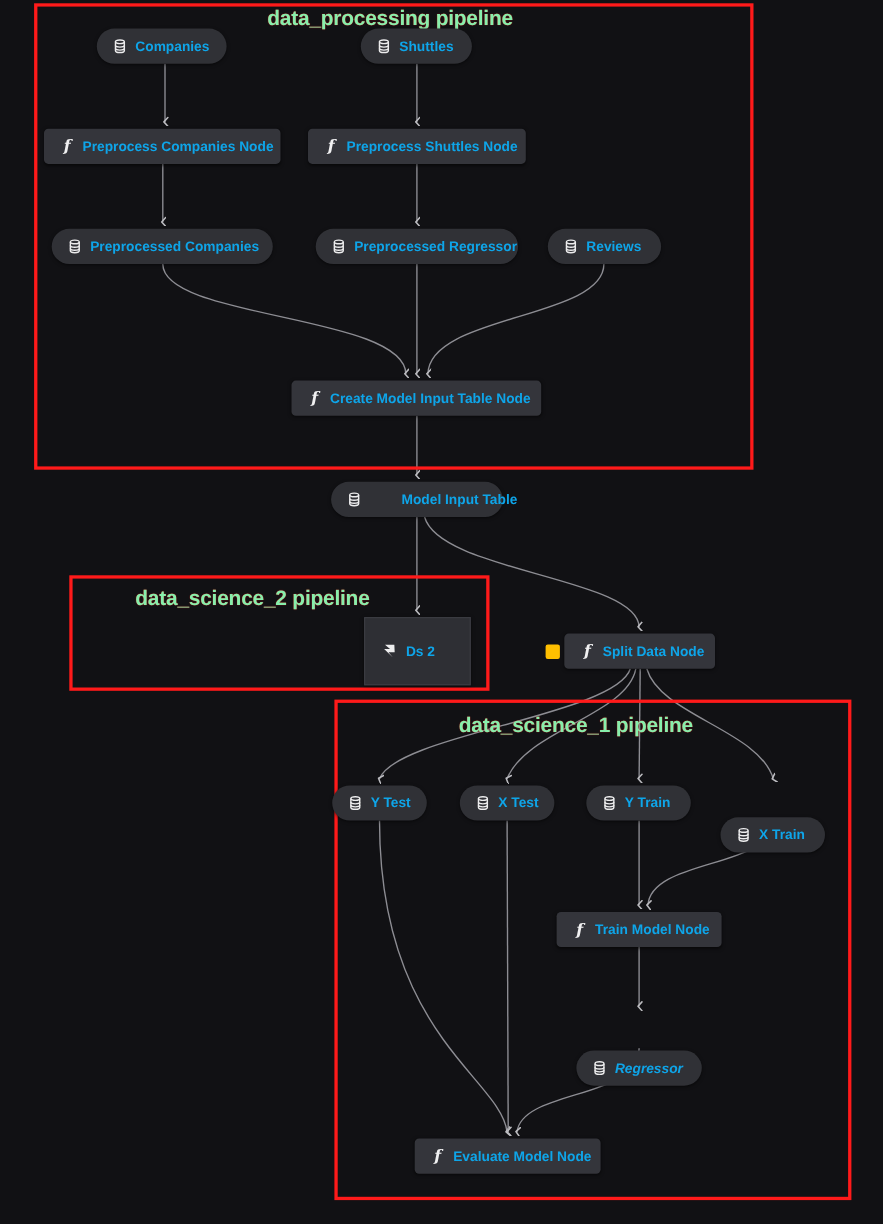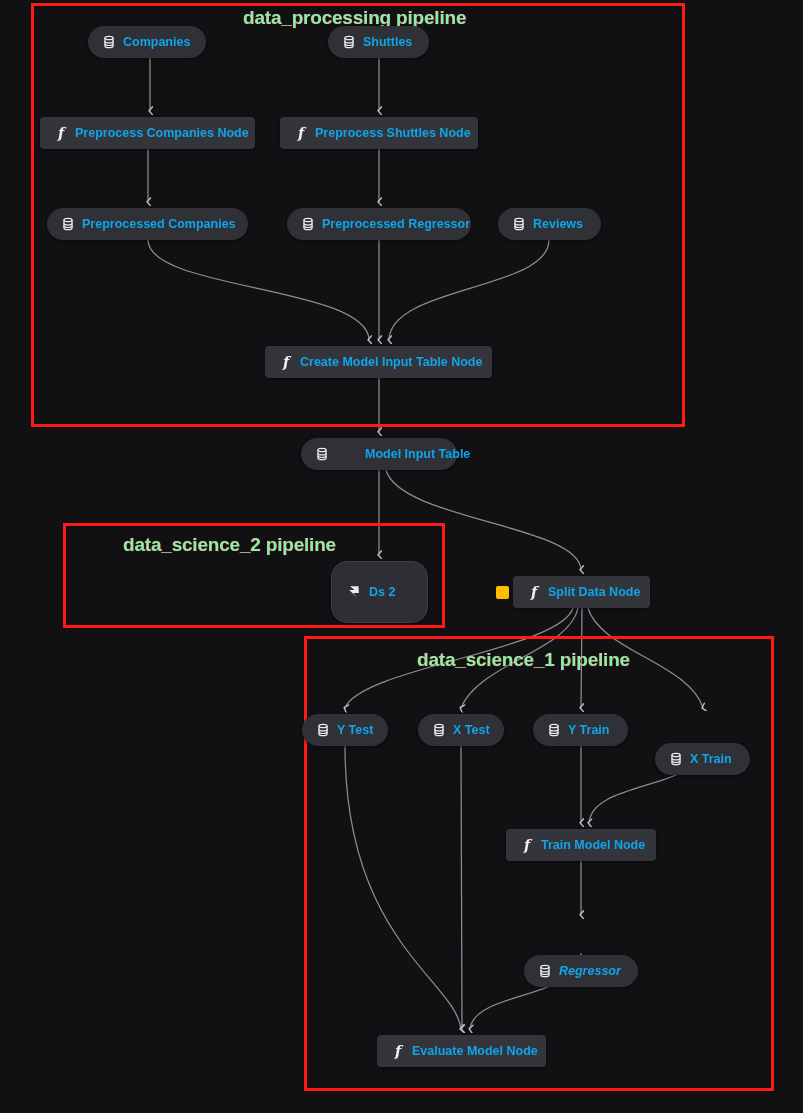--- a/index.html
+++ b/index.html
@@ -58,21 +58,21 @@
   }
   .node.dataset {
     border-radius: 16px;
     background: #303136;
   }
   .node.task {
     border-radius: 4px;
     background: #34353b;
   }
   .node.modular {
-    border-radius: 16px;
+    border-radius: 0;
     background: #2e2f34;
     height: 62px;
     border: 1px solid #3c3d44;
   }
   .node-label { line-height: 1; }
 
   .icon { display: inline-flex; align-items: center; justify-content: center; flex: 0 0 auto; }
   .icon svg { display: block; }
 
   

